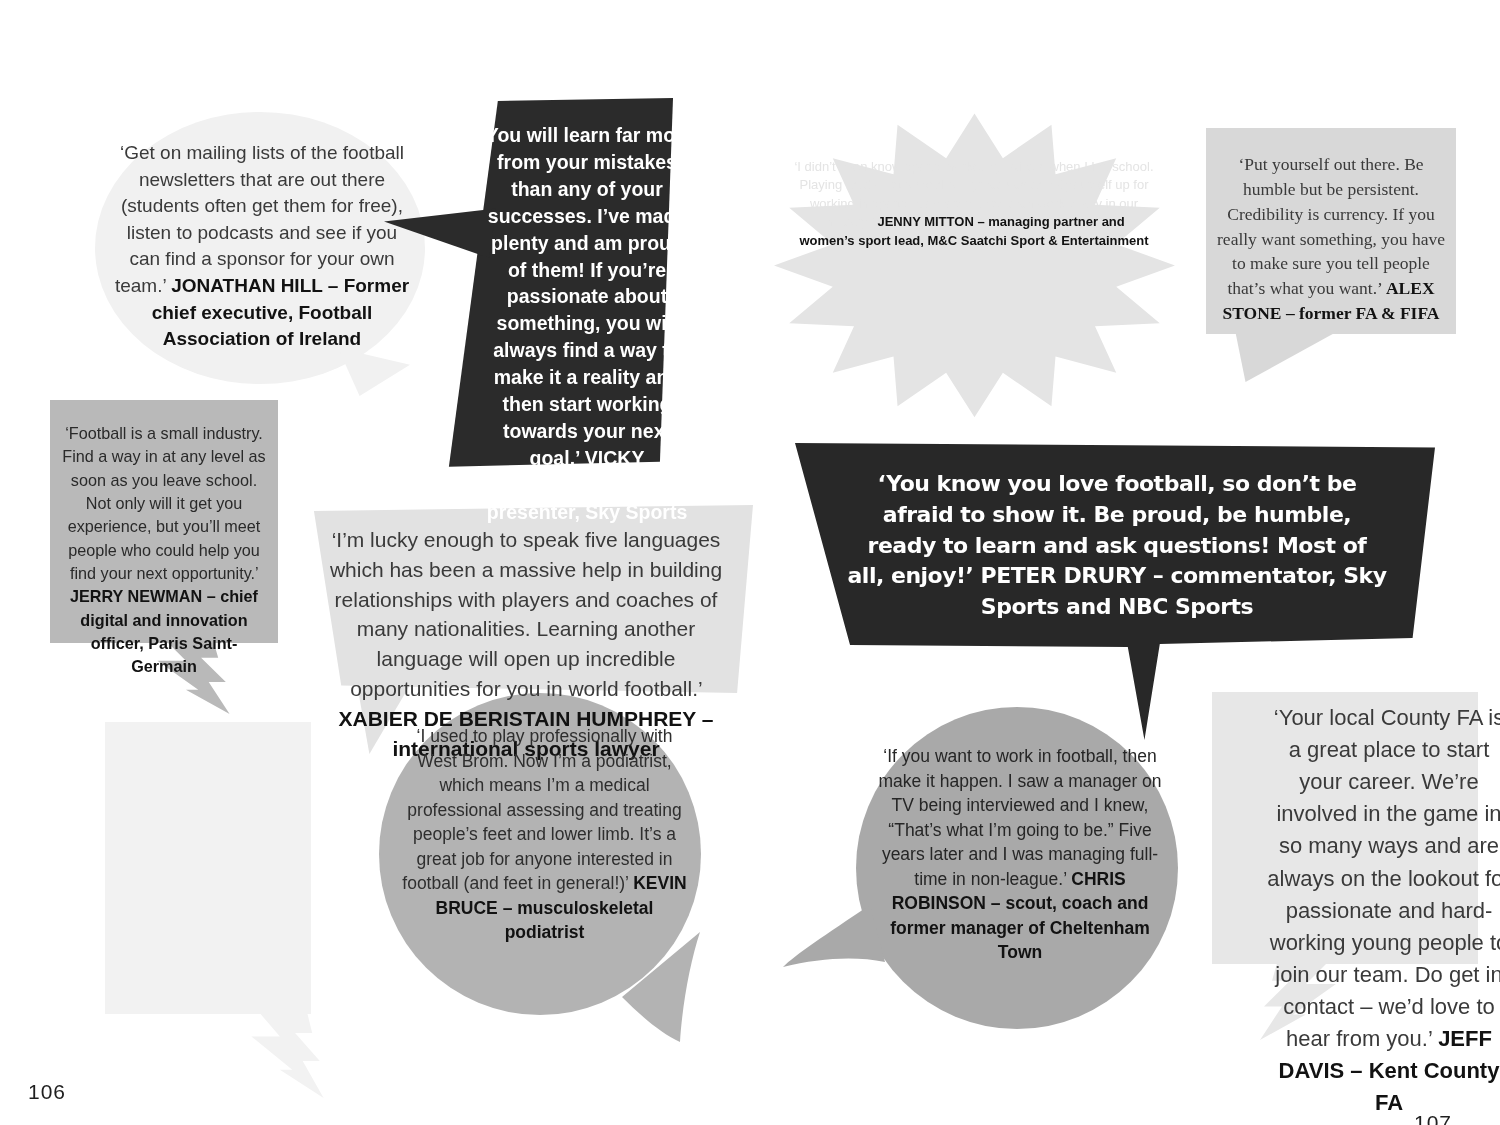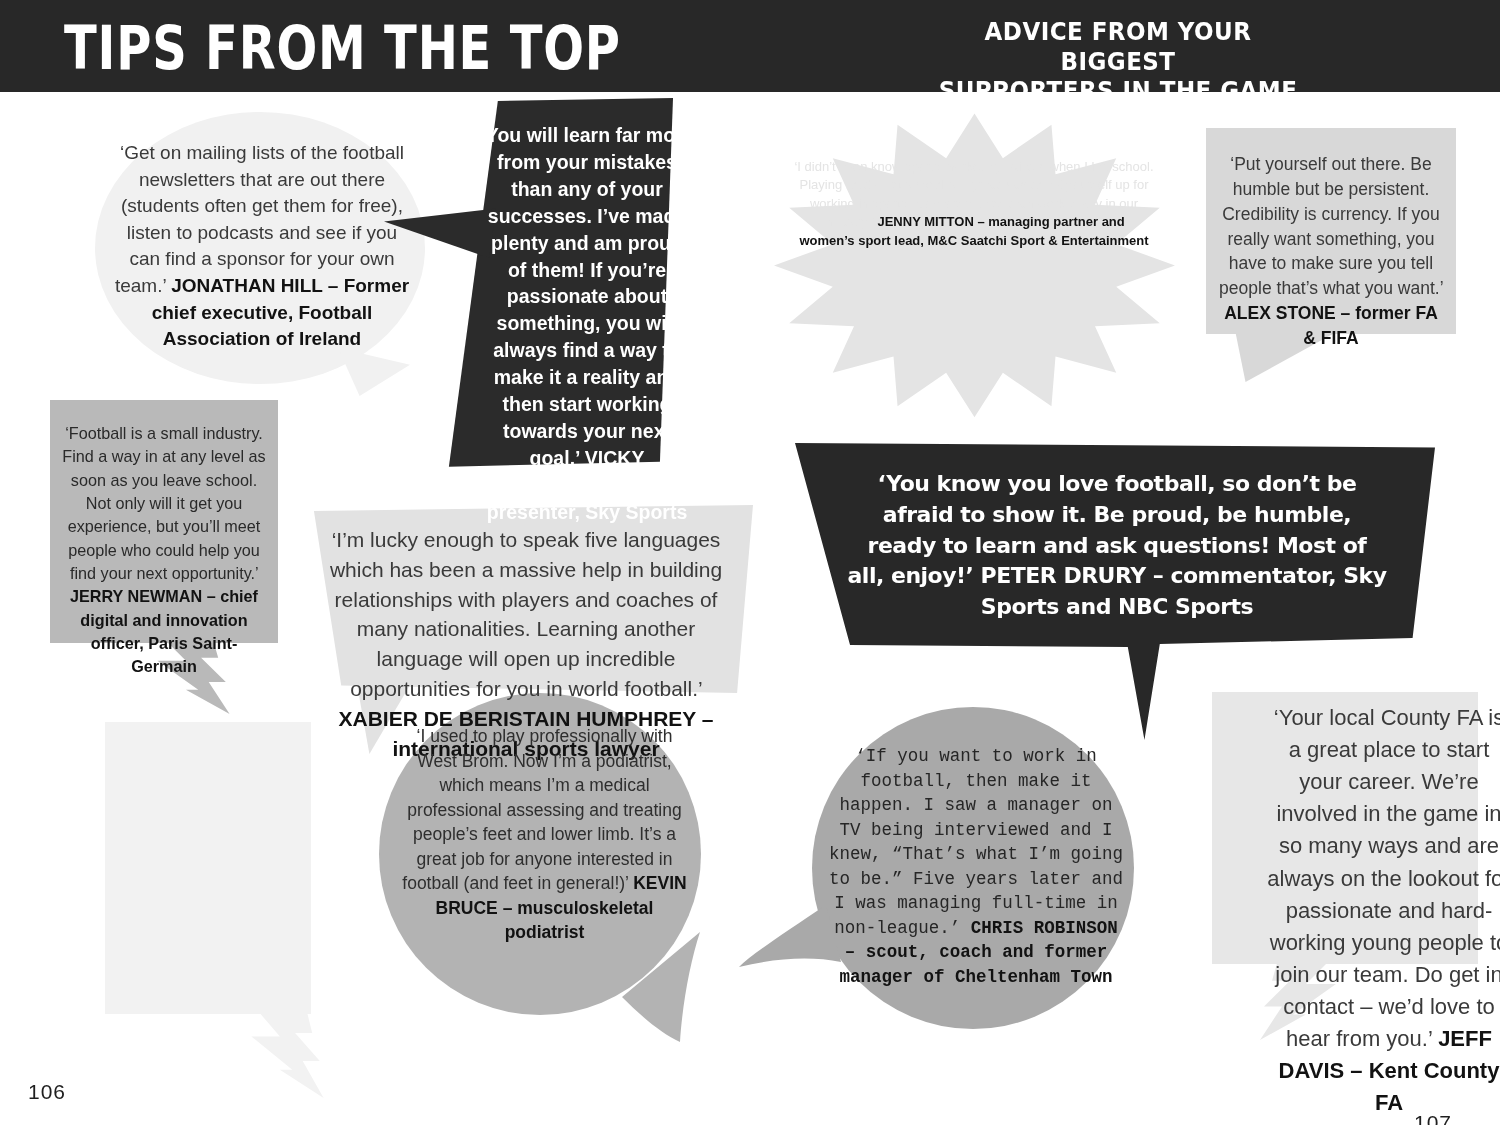--- a/index.html
+++ b/index.html
@@ -42,21 +42,21 @@
   .b-vic .shape{left:0;top:0;width:100%;height:100%;background:var(--c-vicky,#2b2b2b);
     clip-path:polygon(22% 1.3%,86.4% .5%,81.6% 97.3%,4% 98.6%);}
   .b-vic .tail{left:-54px;top:110px;width:112px;height:52px;background:var(--c-vicky,#2b2b2b);
     clip-path:polygon(100% 5%,94% 100%,0 30%);}
   .b-vic .txt{left:42px;top:26px;width:214px;font-size:19.5px;line-height:1.38;font-weight:bold;color:var(--c-white_text,#fff);}
   .b-vic .q,.b-vic .a{color:var(--c-white_text,#fff);font-weight:bold;}
   
   .b-jen{left:772px;top:110px;width:405px;height:315px;color:var(--c-jenny,#e4e4e4);}
   .b-jen .txt{left:22px;top:48px;width:360px;font-size:13px;line-height:1.42;}
   
-  .b-alex{left:1206px;top:128px;width:250px;height:270px;}
+  .b-alex{left:1206px;top:128px;width:250px;height:270px;font-family:Liberation Serif, serif;}
   .b-alex .shape{left:0;top:0;width:250px;height:206px;background:var(--c-alex,#d8d8d8);}
   .b-alex .tail{left:29px;top:202px;width:105px;height:52px;background:var(--c-alex,#d8d8d8);
     clip-path:polygon(0 0,100% 0,10% 100%);}
   .b-alex .txt{left:10px;top:24px;width:230px;font-size:17.5px;line-height:1.42;}
   
   .b-jer{left:50px;top:400px;width:228px;height:316px;}
   .b-jer .shape{left:0;top:0;width:228px;height:243px;background:var(--c-jerry,#b9b9b9);}
   .b-jer .tail{left:96px;top:238px;width:95px;height:76px;background:var(--c-jerry,#b9b9b9);}
   .b-jer .txt{left:8px;top:22px;width:212px;font-size:16.2px;line-height:1.44;color:#2a2a2a;}
   
@@ -75,45 +75,38 @@
   .b-pet .q,.b-pet .a{color:var(--c-white_text,#fff);font-weight:bold;}
   
   .b-kat{left:105px;top:722px;width:240px;height:380px;}
   .b-kat .shape{left:0;top:0;width:206px;height:292px;background:var(--c-kate,#f2f2f2);}
   .b-kat .tail{left:135px;top:288px;width:95px;height:88px;background:var(--c-kate,#f2f2f2);}
   .b-kat .txt{left:6px;top:20px;width:194px;font-size:17px;line-height:1.44;}
   
   .b-kev{left:372px;top:692px;width:345px;height:355px;color:var(--c-kevin,#b3b3b3);}
   .b-kev .txt{left:25px;top:32px;width:295px;font-size:17.5px;line-height:1.4;color:#2e2e2e;}
   
-  .b-chr{left:731px;top:700px;width:410px;height:345px;color:var(--c-chris,#a9a9a9);font-family:Liberation Mono, monospace;}
+  .b-chr{left:775px;top:700px;width:410px;height:345px;color:var(--c-chris,#a9a9a9);}
   .b-chr .txt{left:95px;top:44px;width:300px;font-size:17.5px;line-height:1.4;color:#262626;}
   
   .b-jef{left:1212px;top:692px;width:266px;height:355px;}
   .b-jef .shape{left:0;top:0;width:266px;height:272px;background:var(--c-jeff,#e7e7e7);}
   .b-jef .tail{left:36px;top:268px;width:100px;height:80px;background:var(--c-jeff,#e7e7e7);}
   .b-jef .txt{left:10px;top:10px;width:246px;font-size:22px;line-height:1.46;margin-left:44px;}
   
   .pagenum{position:absolute;top:1080px;font-size:21px;color:#1f1f1f;letter-spacing:1px;}
   .pagenum.left{left:28px;}
   .pagenum.right{right:48px;margin-top:31px;}
   svg{position:absolute;left:0;top:0;display:block;}
 </style>
 </head>
 <body>
 
 <div class="page">
 
-  <div class="header">
-    <div class="title">TIPS FROM THE TOP</div>
-    <div class="subtitle">
-      <div>ADVICE FROM YOUR BIGGEST</div>
-      <div>SUPPORTERS IN THE GAME</div>
-    </div>
-  </div>
 
   <div class="bubble b-jon">
     <div class="shape"></div>
     <div class="tail"></div>
     <div class="txt">
       <span class="q">‘Get on mailing lists of the football newsletters that are out there (students often get them for free), listen to podcasts and see if you can find a sponsor for your own team.’</span>
       <span class="a">JONATHAN HILL – Former chief executive, Football Association of Ireland</span>
     </div>
   </div>
 

